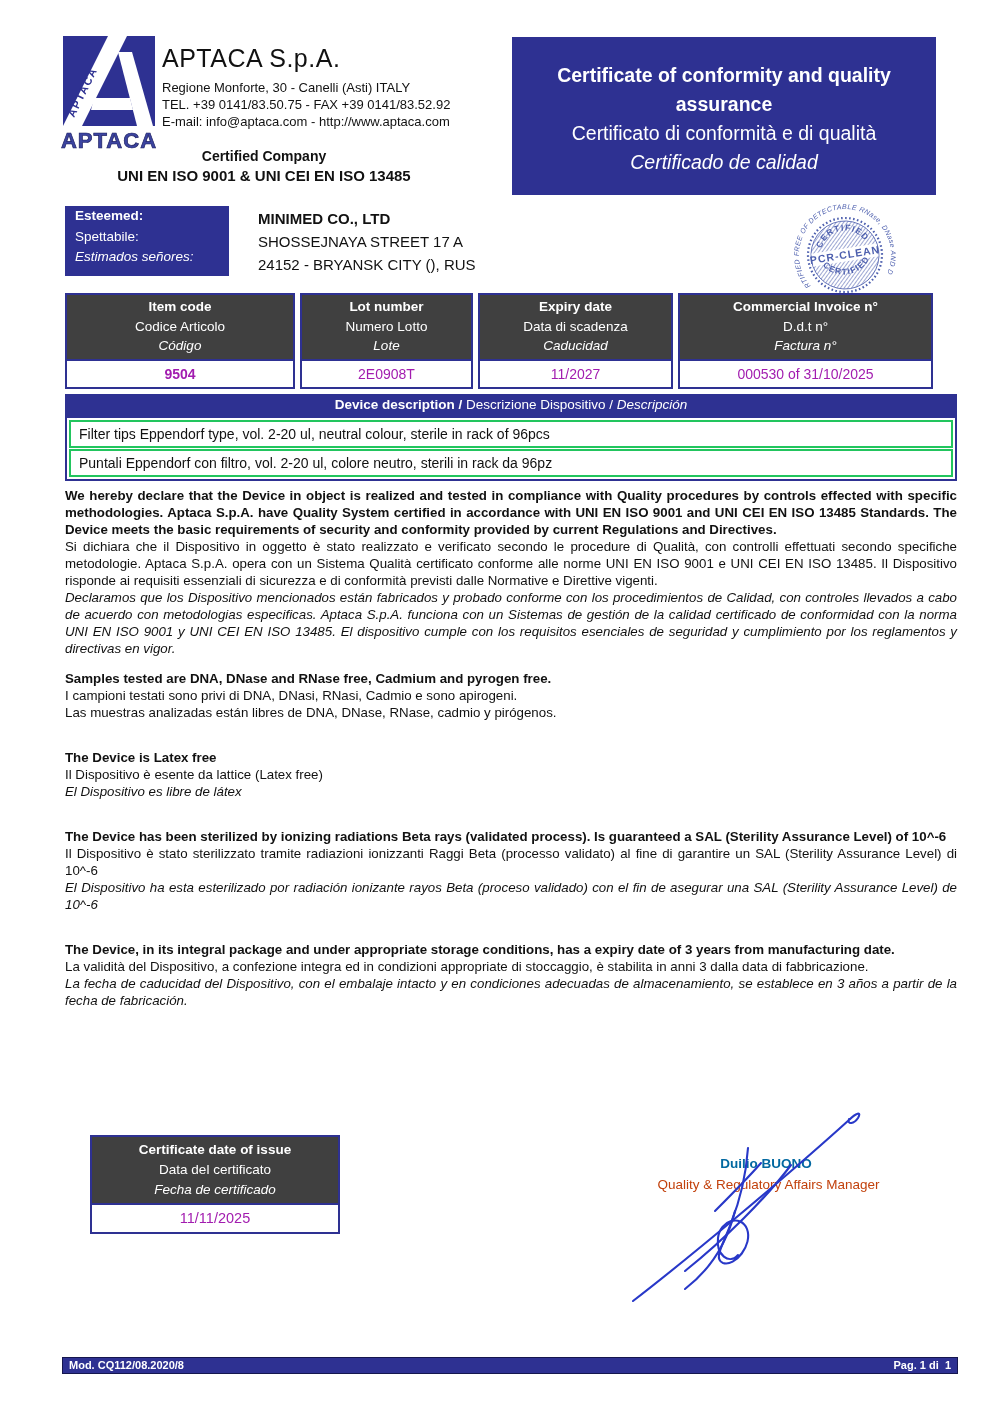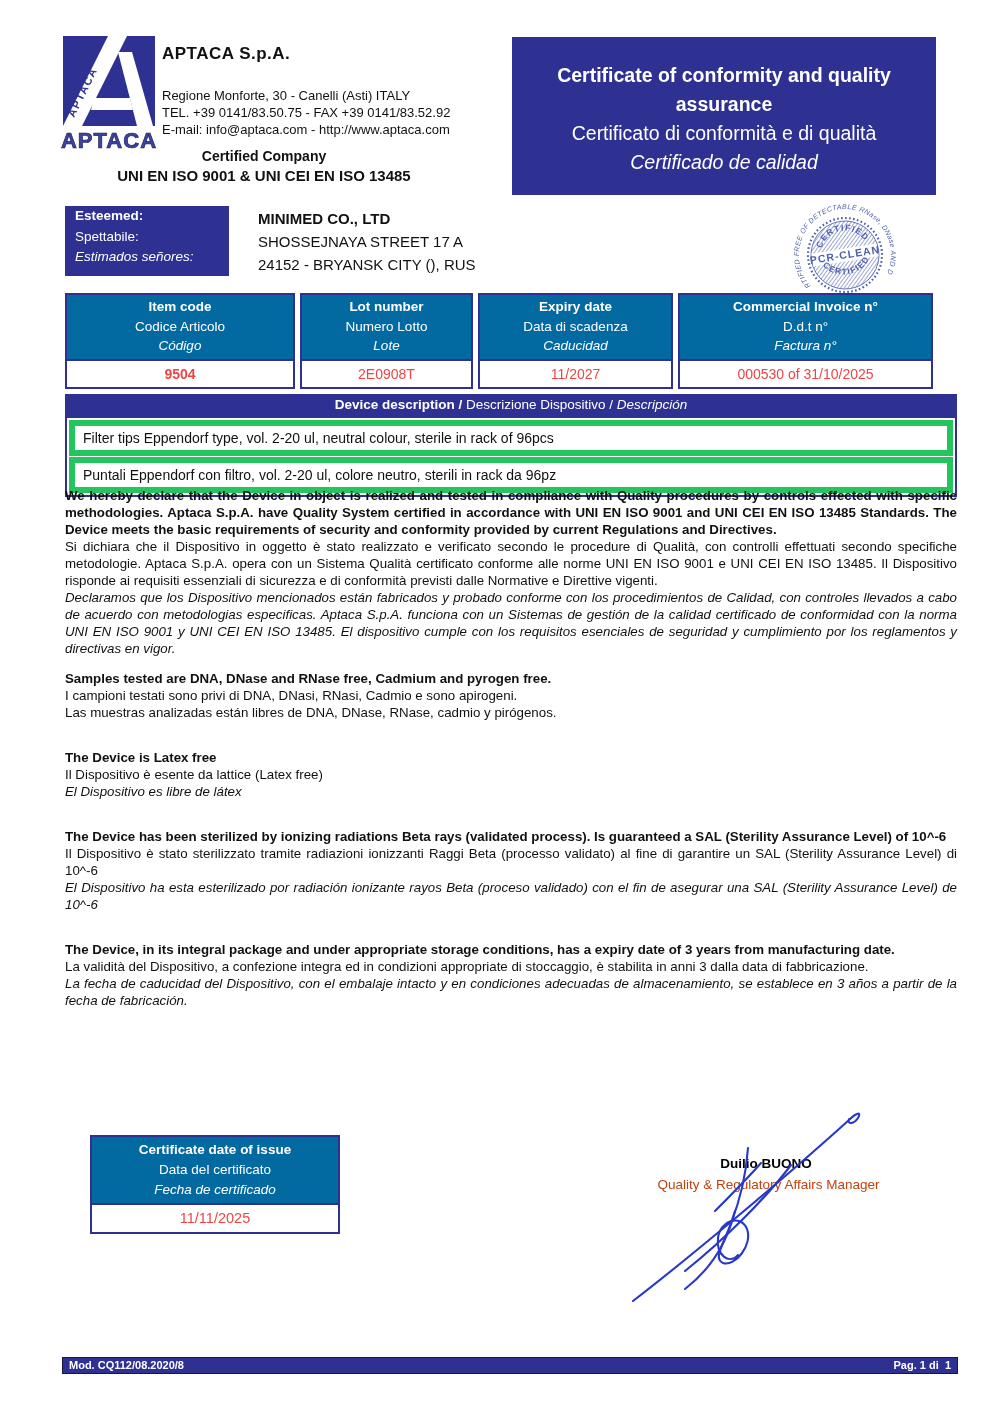--- a/index.html
+++ b/index.html
@@ -9,62 +9,62 @@
   }
   .abs{position:absolute;}
   .blue{background:#2e3192;color:#fff;}
   p{margin:0;}
   .b{font-weight:bold;}
   .i{font-style:italic;}
   .j{text-align:justify;}
 
   
   .company{left:162px;top:44px;width:360px;}
-  .company-name{font-size:17px;font-weight:bold;margin:0 0 23px 0;letter-spacing:.5px;}
+  .company-name{font-size:25px;font-weight:normal;margin:0 0 6px 0;letter-spacing:.5px;}
   .company-line{font-size:13px;line-height:17px;}
   .certified{left:60px;top:146px;width:408px;text-align:center;}
   .certified-l1{font-size:14px;font-weight:bold;line-height:20px;}
   .certified-l2{font-size:15px;font-weight:bold;line-height:20px;}
   .titlebox{left:512px;top:37px;width:424px;height:158px;text-align:center;
     font-size:19.5px;line-height:29px;padding-top:24px;box-sizing:border-box;}
 
   
   .esteemed{left:65px;top:206px;width:164px;height:70px;box-sizing:border-box;
     padding:0 10px;font-size:13.5px;line-height:20.5px;}
   .recipient{left:258px;top:207px;font-size:15px;line-height:23px;}
 
   
   .sealwrap{left:790px;top:200px;width:110px;height:110px;transform:rotate(-9deg);}
 
   
   .infotable{left:65px;top:293px;width:892px;display:flex;gap:5px;}
   .col{box-sizing:border-box;border:2px solid #2e3192;}
   .c0{width:230px;} .c1{width:173px;} .c2{width:195px;} .c3{width:255px;}
-  .hdr{background:#0369a1;color:#fff;text-align:center;font-size:13.5px;line-height:19.5px;padding:2px 0 3px;}
-  .val{background:#fff;color:#ef4444;text-align:center;font-size:14px;line-height:26px;height:26px;border-top:2px solid #2e3192;}
+  .hdr{background:#404040;color:#fff;text-align:center;font-size:13.5px;line-height:19.5px;padding:2px 0 3px;}
+  .val{background:#fff;color:#a21caf;text-align:center;font-size:14px;line-height:26px;height:26px;border-top:2px solid #2e3192;}
 
   
   .devdesc{left:65px;top:394px;width:892px;}
   .devhdr{height:22px;line-height:22px;text-align:center;font-size:13.5px;}
   .devbody{border:2px solid #2e3192;padding:1px;}
-  .devrow{border:6px solid #22c55e;margin:1px;height:24px;line-height:24px;
+  .devrow{border:2px solid #22c55e;margin:1px;height:24px;line-height:24px;
     font-size:14px;padding-left:8px;background:#fff;}
 
   
   .bodytext{left:65px;top:487px;width:892px;font-size:13.3px;line-height:17px;}
   .sec + .sec{margin-top:28px;}
   .sec-samples{margin-top:13px !important;}
 
   
   .certdate{left:90px;top:1135px;width:250px;box-sizing:border-box;border:2px solid #2e3192;}
   .certdate .hdr{font-size:13.5px;line-height:20px;padding:3px 0;}
   .certdate .val{font-size:14.5px;height:27px;line-height:27px;}
 
   
-  .sig-name{left:616px;top:1156px;width:300px;text-align:center;font-size:13.5px;font-weight:bold;color:#000000;}
+  .sig-name{left:616px;top:1156px;width:300px;text-align:center;font-size:13.5px;font-weight:bold;color:#0369a1;}
   .sig-title{left:596px;top:1177px;width:345px;text-align:center;font-size:13.5px;color:#c2410c;}
   .sigsvg{left:615px;top:1093px;width:352px;height:222px;}
 
   
   .footer{left:62px;top:1357px;width:896px;height:17px;box-sizing:border-box;
     border:1px solid #15164e;display:flex;justify-content:space-between;
     padding:0 6px;font-size:11px;font-weight:bold;line-height:15px;gap:24px;}
   .footer span{white-space:pre;}
 
   svg text{font-family:"Liberation Sans","DejaVu Sans",sans-serif;}

